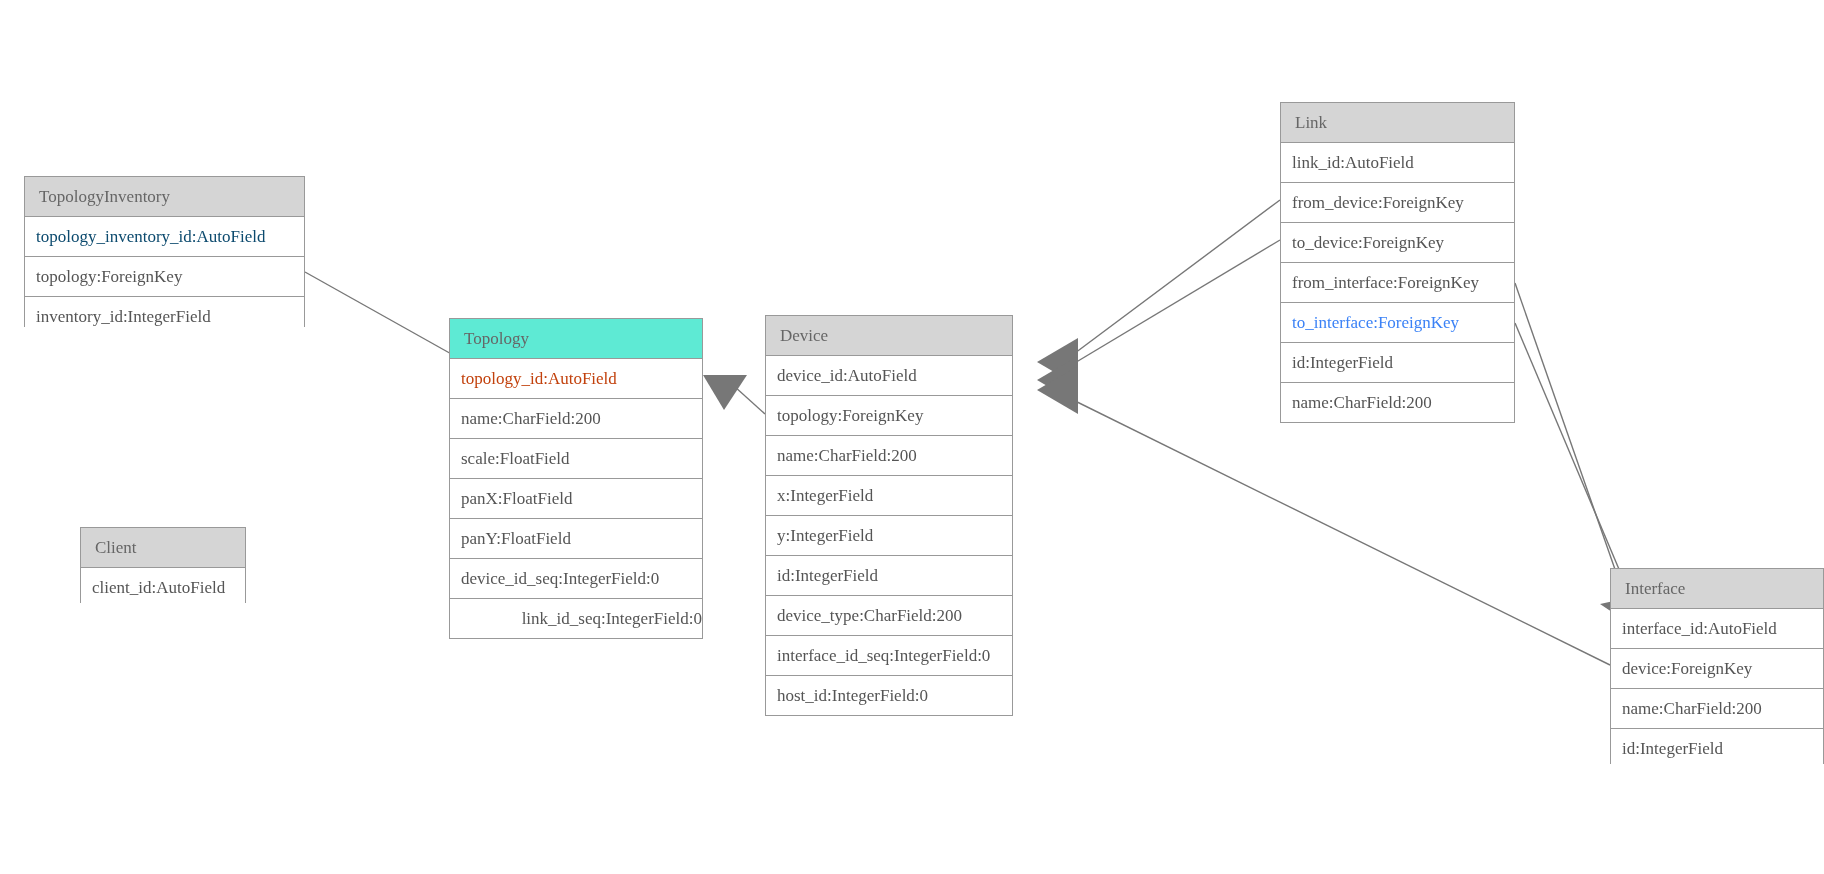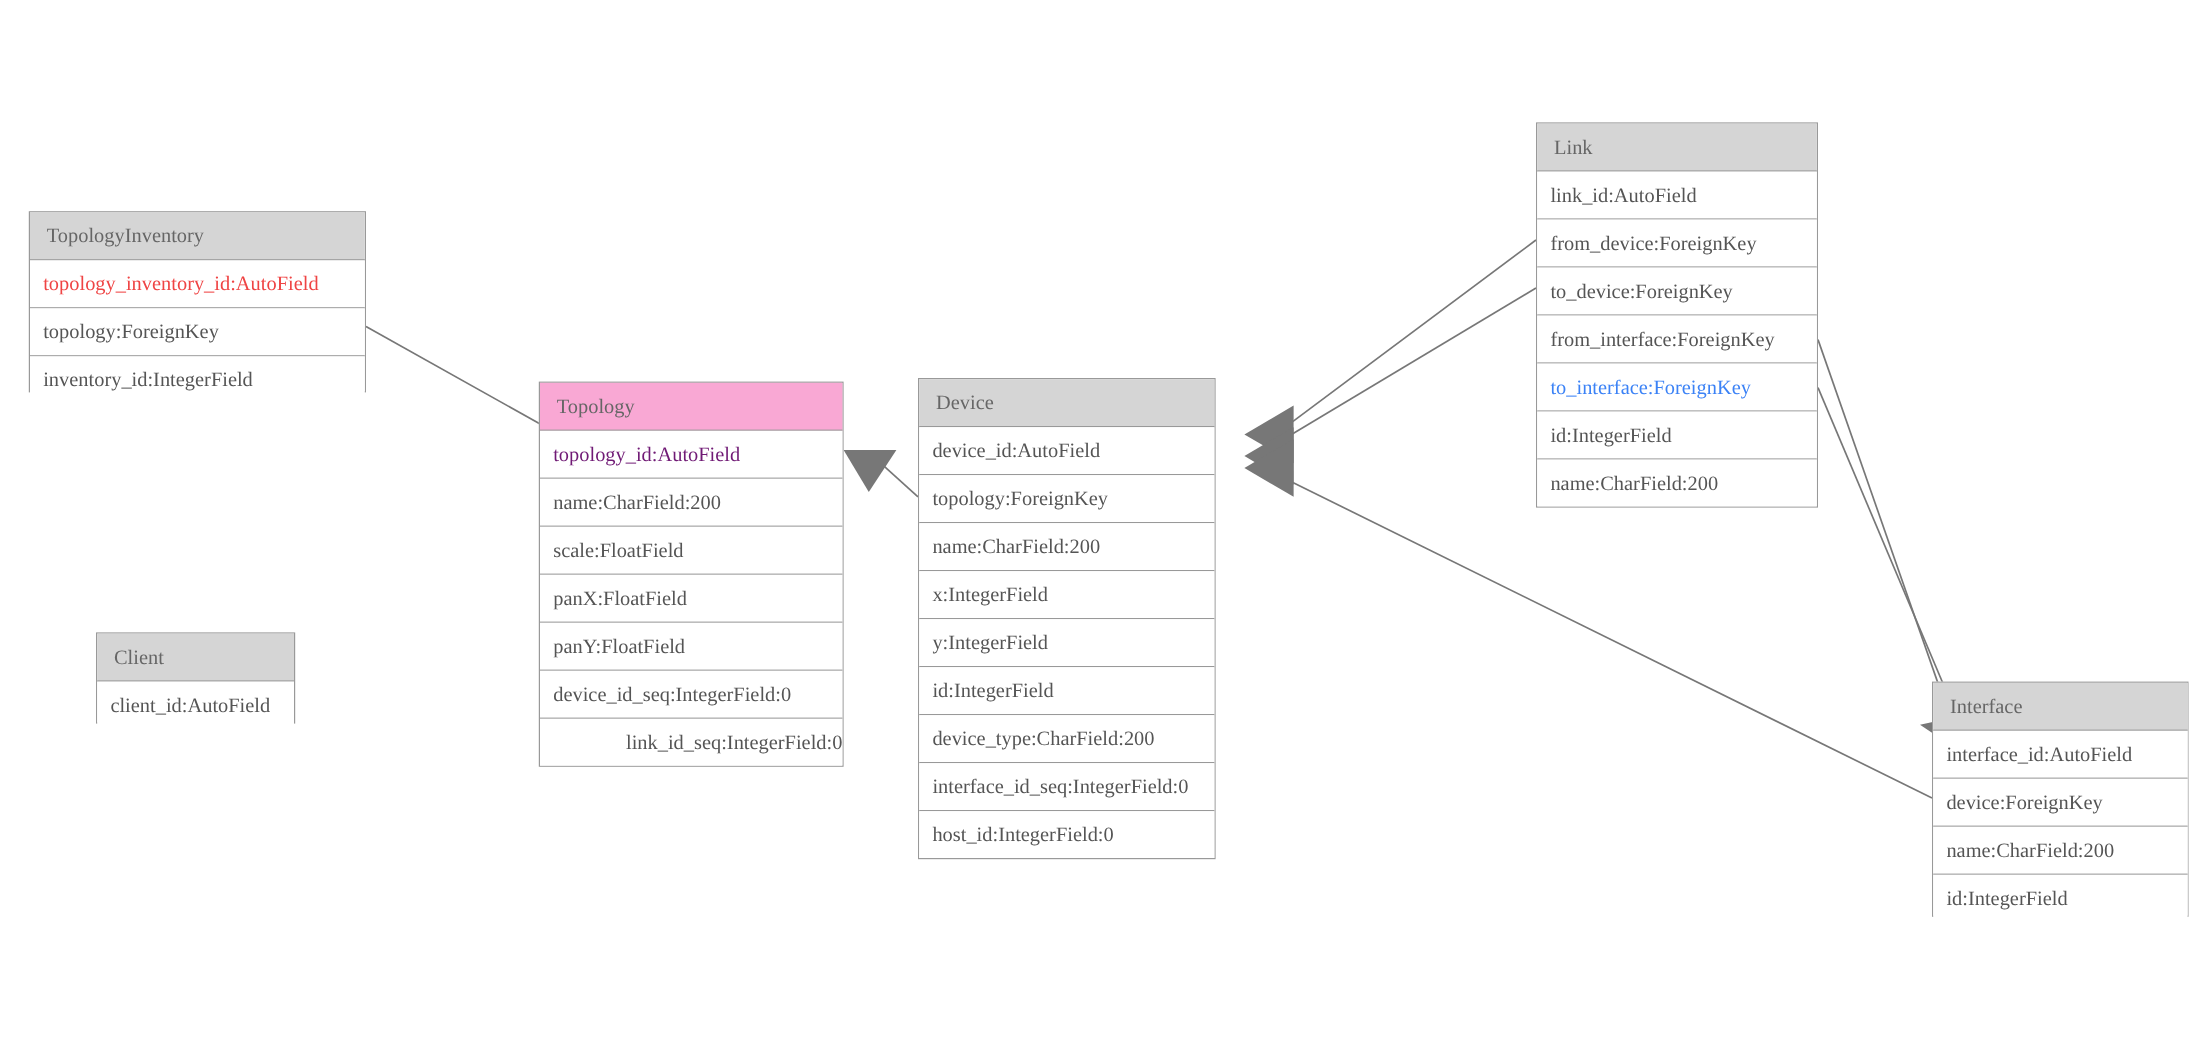--- a/index.html
+++ b/index.html
@@ -76,31 +76,31 @@
         <path d="M 1515 283 L 1625 598" stroke="#777777" stroke-width="1.4" fill="none"></path>
         <path d="M 1636 628 L 1600 604 L 1646 594 Z" fill="#777777" stroke="none"></path>
         <path d="M 1515 323 L 1632 600" stroke="#777777" stroke-width="1.4" fill="none"></path>
         <path d="M 1640 630 L 1604 606 L 1650 596 Z" fill="#777777" stroke="none"></path>
       </g>
   </svg>
 
   <div id="entity-layer">
       <div class="entity" style="left: 24px; top: 176px; width: 281px; height: 151px; border-color: rgb(153, 153, 153);">
         <div class="entity-title" style="background: rgb(213, 213, 213); color: rgb(102, 102, 102); border-bottom-color: rgb(153, 153, 153);">TopologyInventory</div>
-        <div class="entity-field" style="color: #ef4444; border-bottom-color: rgb(153, 153, 153);">topology_inventory_id:AutoField</div>
+        <div class="entity-field" style="color: #0c4a6e; border-bottom-color: rgb(153, 153, 153);">topology_inventory_id:AutoField</div>
         <div class="entity-field" style="color: rgb(85, 85, 85); border-bottom-color: rgb(153, 153, 153);">topology:ForeignKey</div>
         <div class="entity-field last" style="color: rgb(85, 85, 85); border-bottom-color: rgb(153, 153, 153);">inventory_id:IntegerField</div>
       </div>
       <div class="entity" style="left: 80px; top: 527px; width: 166px; height: 76px; border-color: rgb(153, 153, 153);">
         <div class="entity-title" style="background: rgb(213, 213, 213); color: rgb(102, 102, 102); border-bottom-color: rgb(153, 153, 153);">Client</div>
         <div class="entity-field last" style="color: rgb(85, 85, 85); border-bottom-color: rgb(153, 153, 153);">client_id:AutoField</div>
       </div>
       <div class="entity" style="left: 449px; top: 318px; width: 254px; height: 321px; border-color: rgb(153, 153, 153);">
-        <div class="entity-title" style="background: #f9a8d4; color: rgb(102, 102, 102); border-bottom-color: rgb(153, 153, 153);">Topology</div>
-        <div class="entity-field" style="color: #701a75; border-bottom-color: rgb(153, 153, 153);">topology_id:AutoField</div>
+        <div class="entity-title" style="background: #5eead4; color: rgb(102, 102, 102); border-bottom-color: rgb(153, 153, 153);">Topology</div>
+        <div class="entity-field" style="color: #c2410c; border-bottom-color: rgb(153, 153, 153);">topology_id:AutoField</div>
         <div class="entity-field" style="color: rgb(85, 85, 85); border-bottom-color: rgb(153, 153, 153);">name:CharField:200</div>
         <div class="entity-field" style="color: rgb(85, 85, 85); border-bottom-color: rgb(153, 153, 153);">scale:FloatField</div>
         <div class="entity-field" style="color: rgb(85, 85, 85); border-bottom-color: rgb(153, 153, 153);">panX:FloatField</div>
         <div class="entity-field" style="color: rgb(85, 85, 85); border-bottom-color: rgb(153, 153, 153);">panY:FloatField</div>
         <div class="entity-field" style="color: rgb(85, 85, 85); border-bottom-color: rgb(153, 153, 153);">device_id_seq:IntegerField:0</div>
         <div class="entity-field last" style="color: rgb(85, 85, 85); border-bottom-color: rgb(153, 153, 153); text-align: right;">link_id_seq:IntegerField:0</div>
       </div>
       <div class="entity" style="left: 765px; top: 315px; width: 248px; height: 401px; border-color: rgb(153, 153, 153);">
         <div class="entity-title" style="background: rgb(213, 213, 213); color: rgb(102, 102, 102); border-bottom-color: rgb(153, 153, 153);">Device</div>
         <div class="entity-field" style="color: rgb(85, 85, 85); border-bottom-color: rgb(153, 153, 153);">device_id:AutoField</div>

